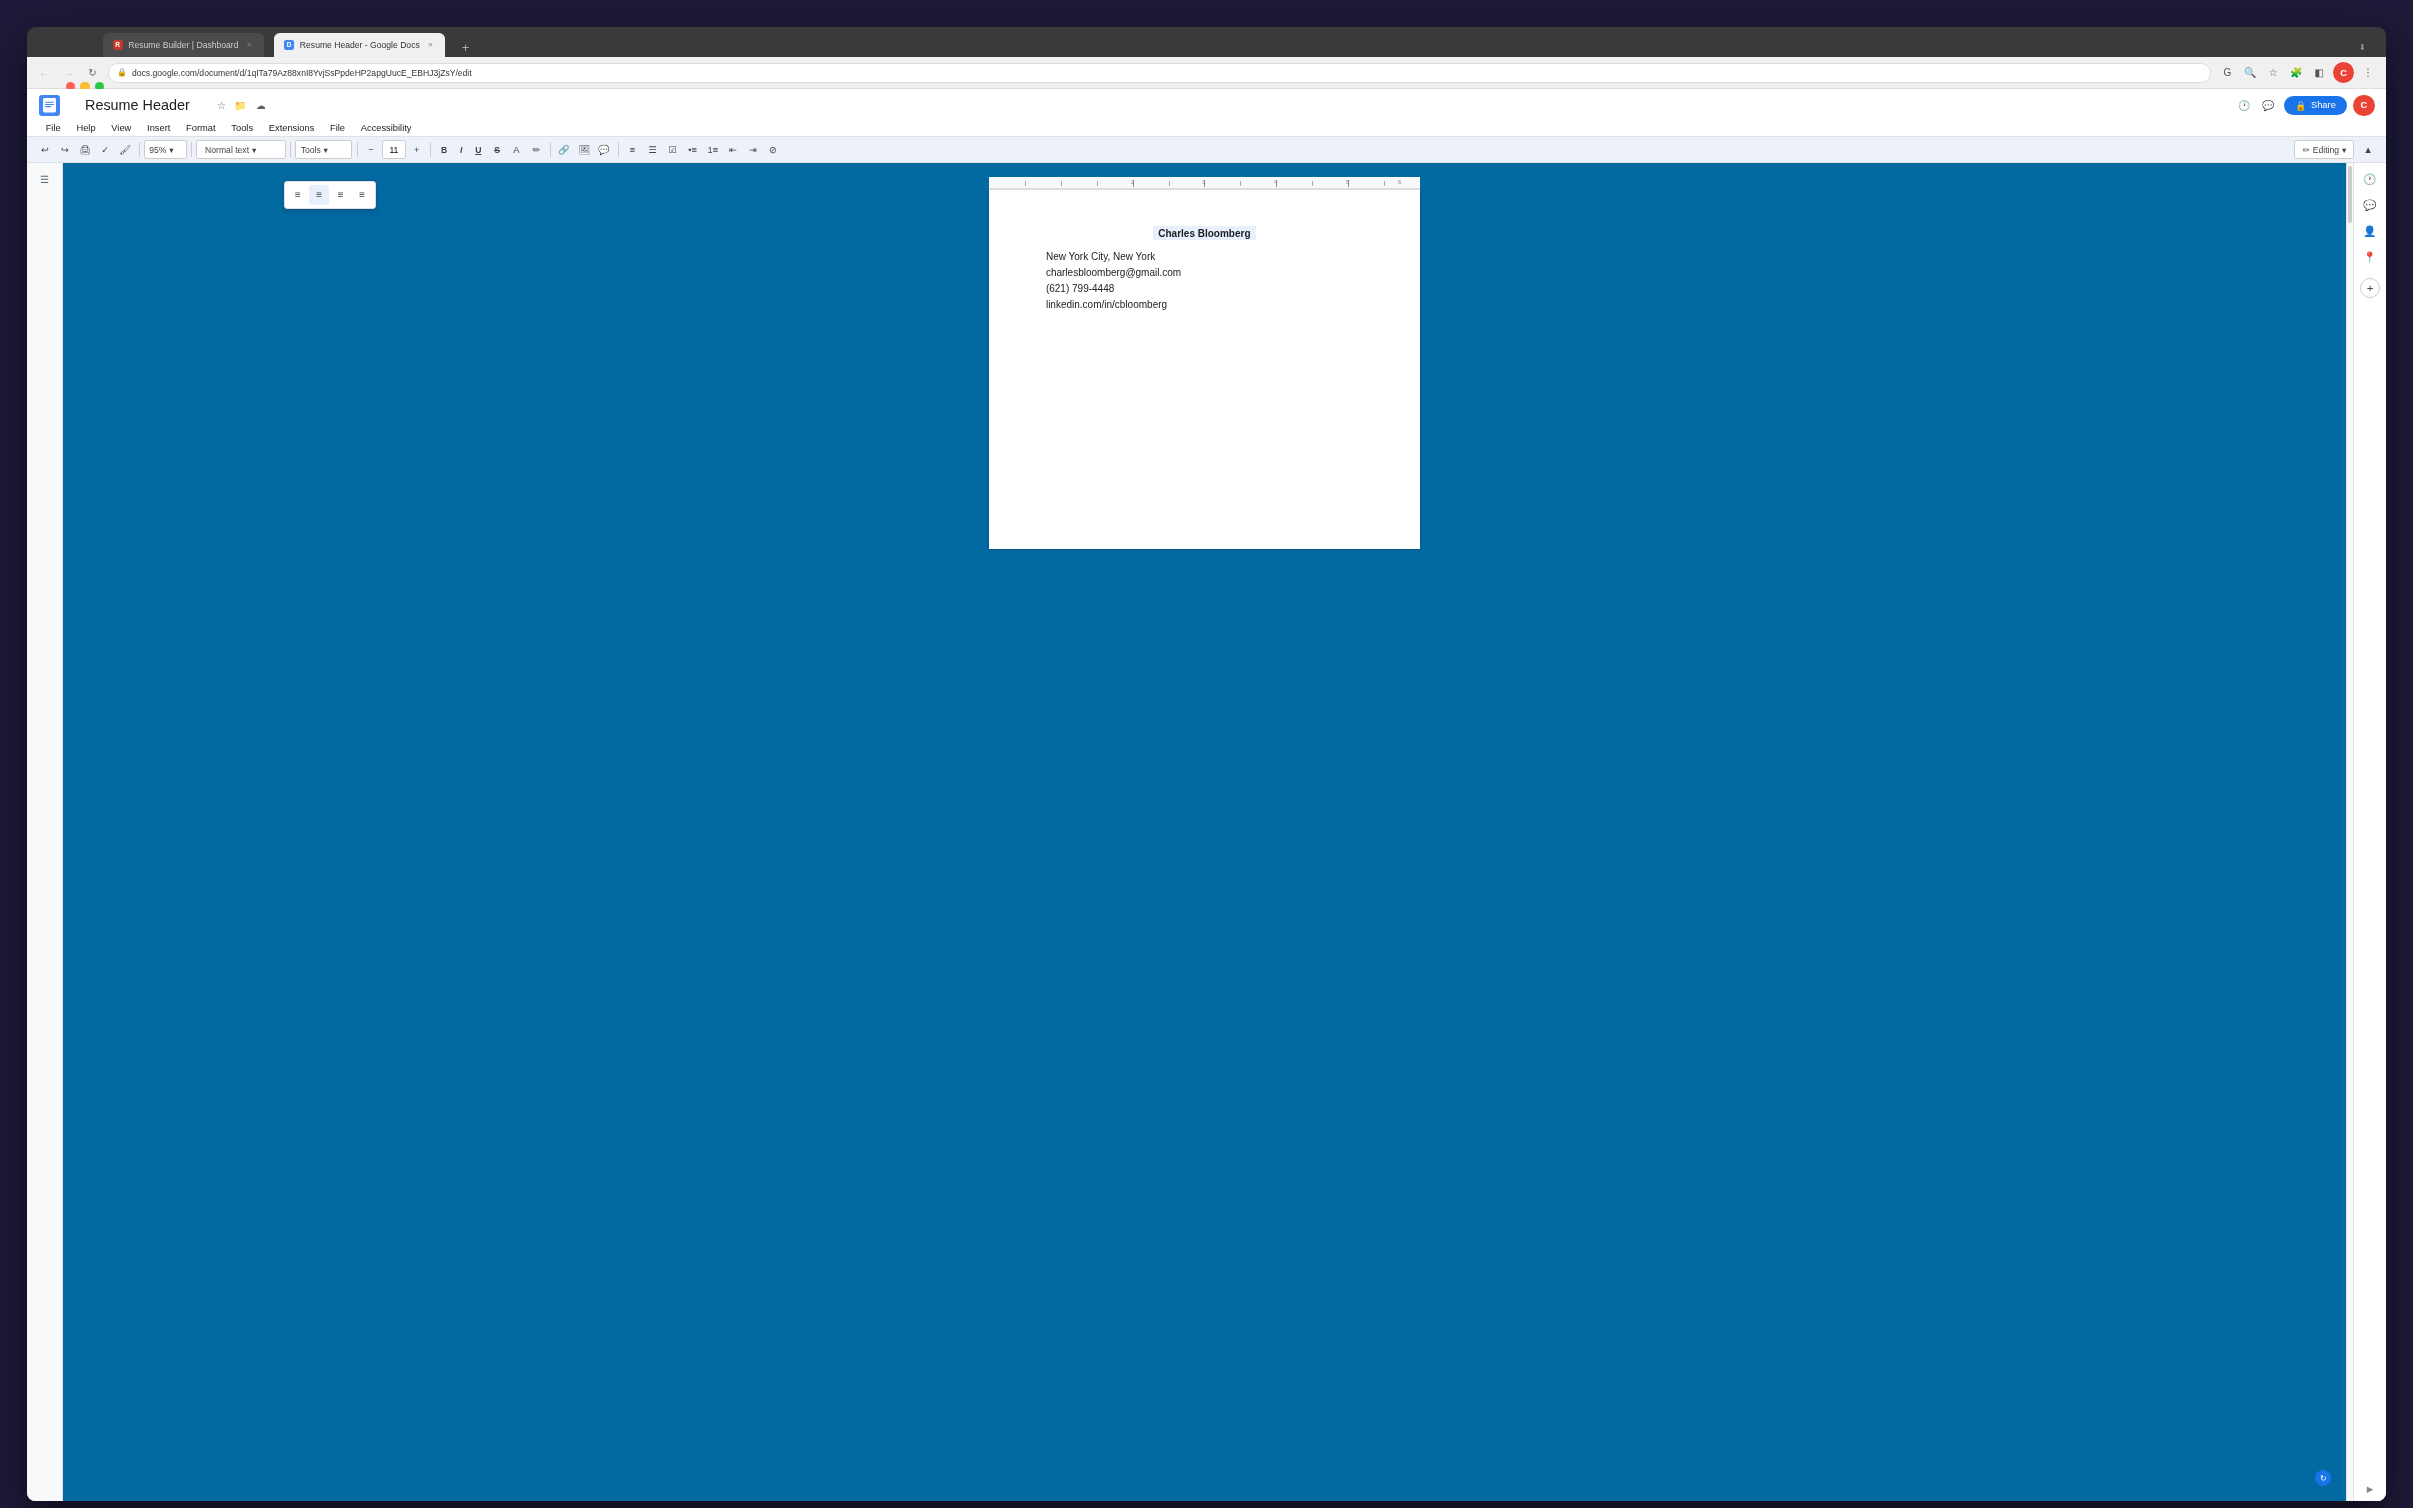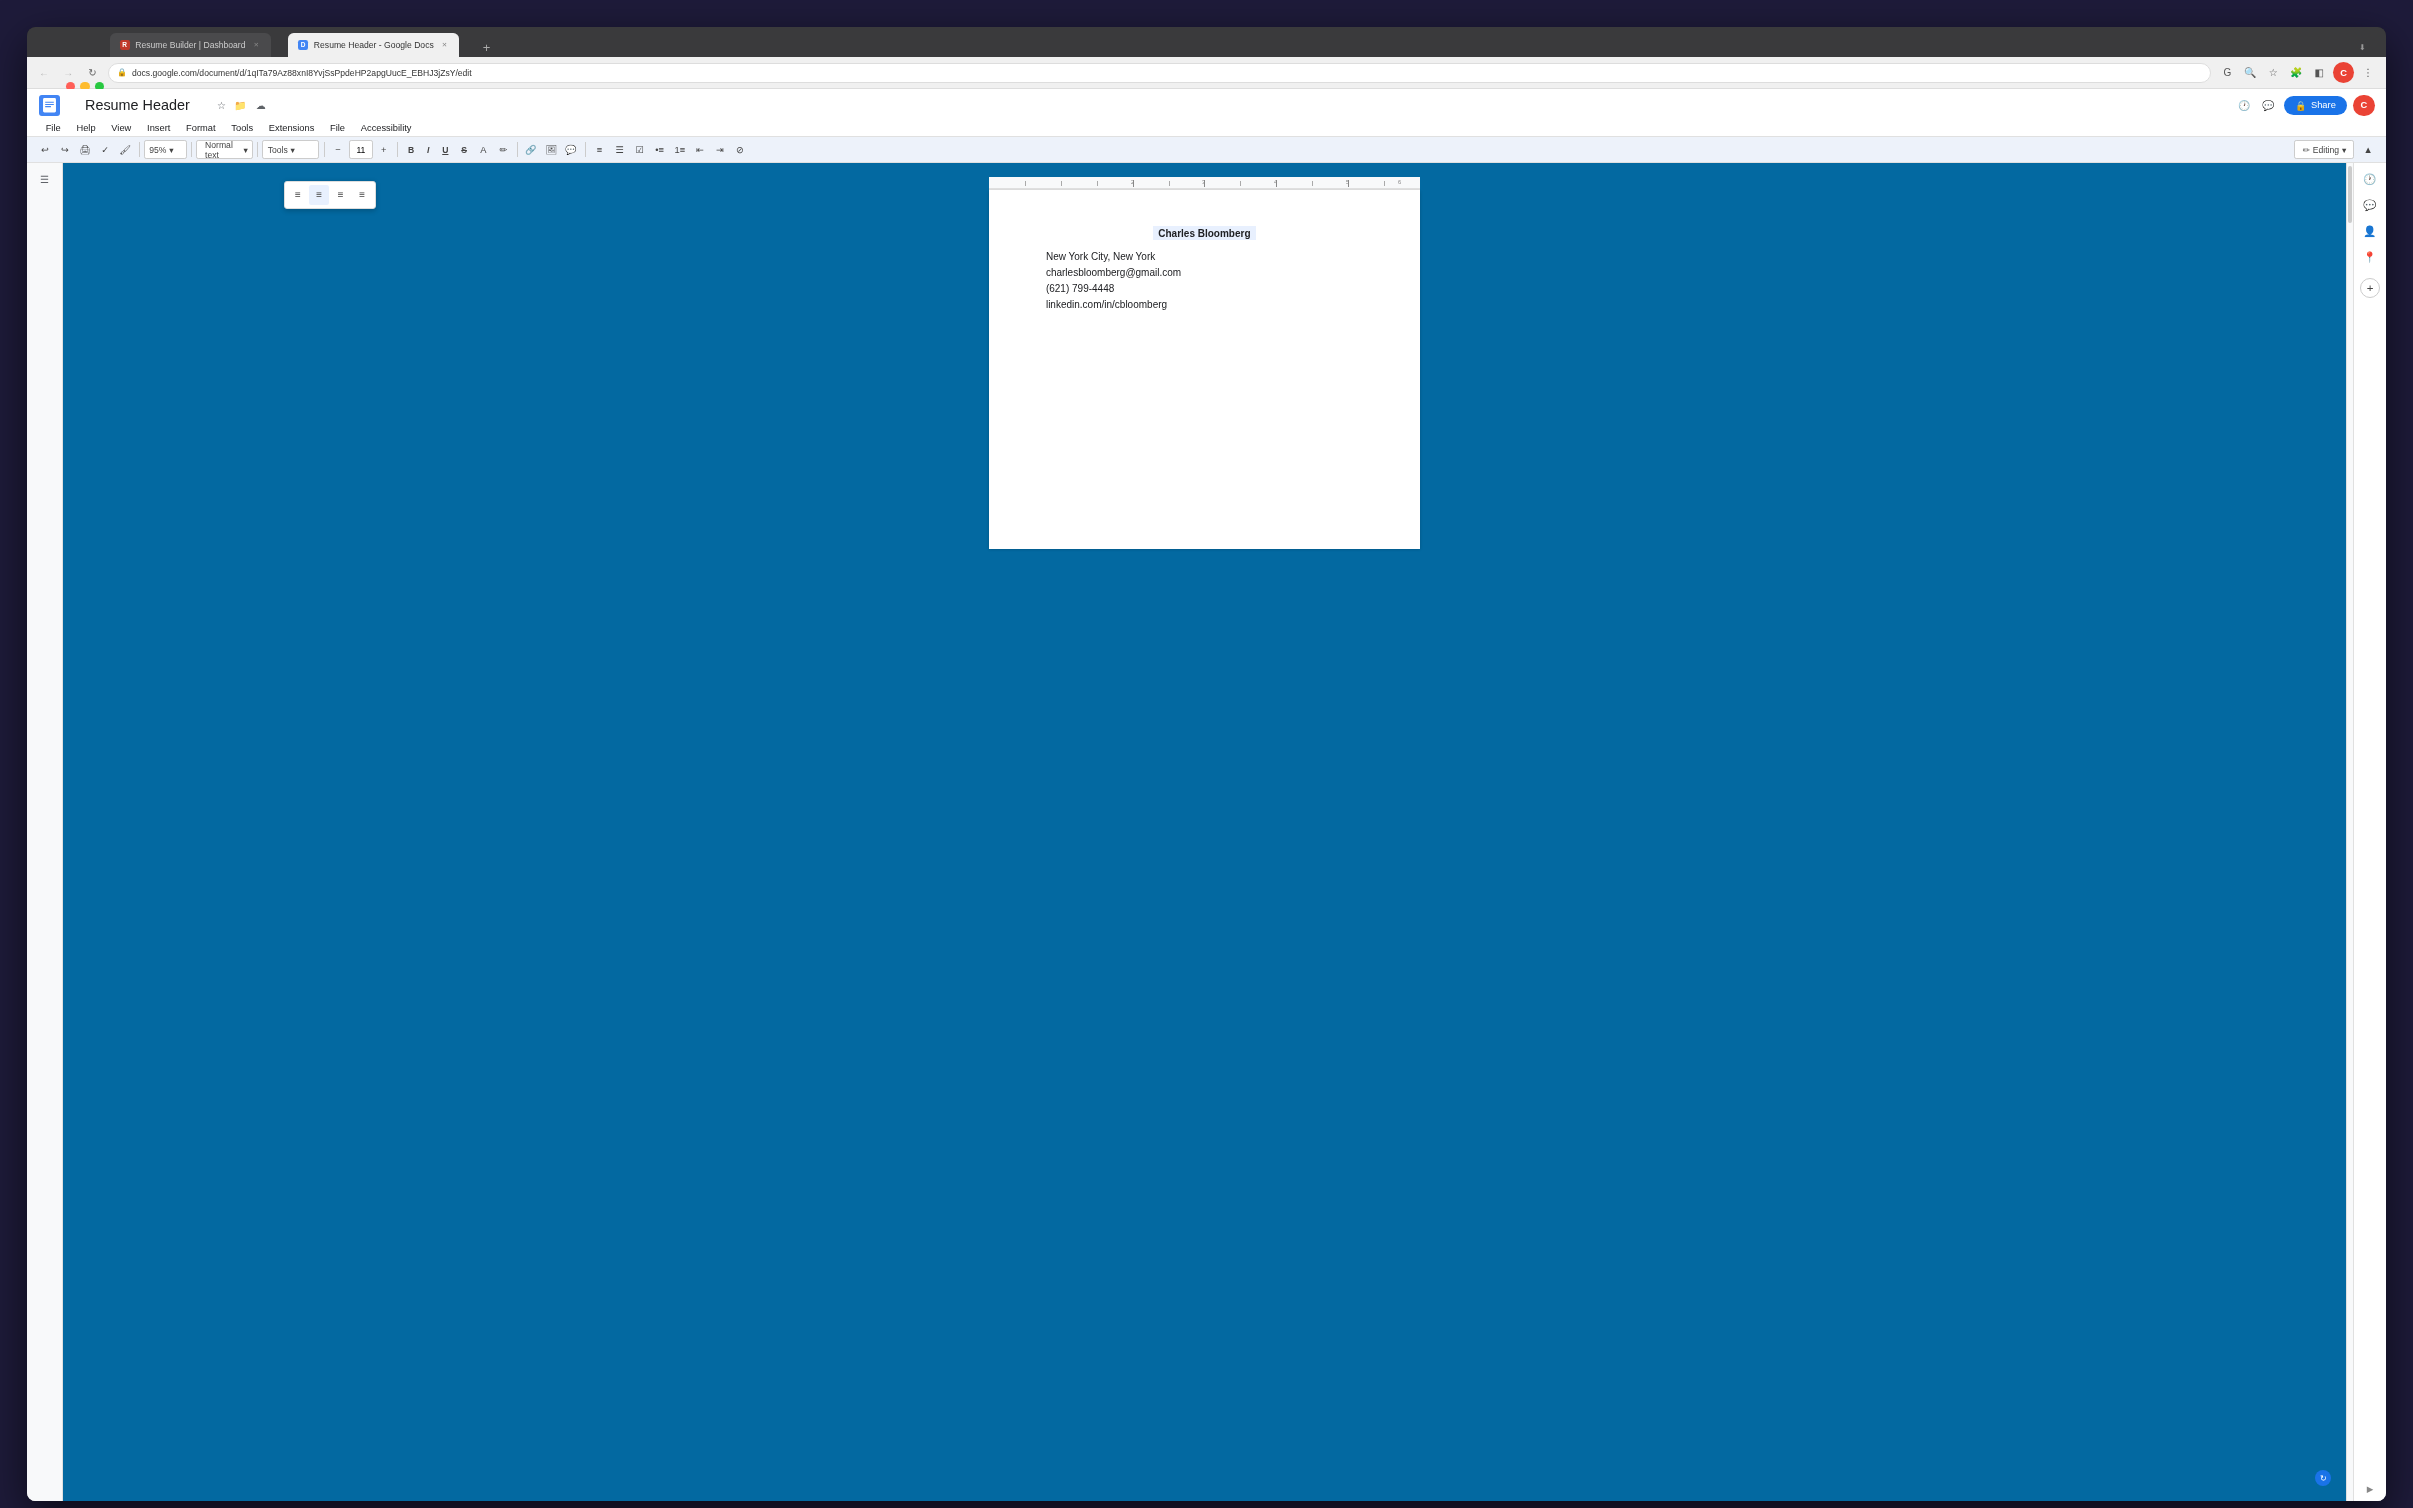--- a/index.html
+++ b/index.html
@@ -25,21 +25,21 @@
       box-shadow: 0 14.4px 43px rgba(0,0,0,0.6);
     }
 
     
     .tab-bar {
       background: #3a3a3c;
       height: 30px;
       display: flex;
       align-items: flex-end;
       padding: 0 8.6px;
-      gap: 17px;
+      gap: 10px;
     }
     .traffic-lights {
       display: flex;
       align-items: center;
       gap: 5px;
       position: absolute;
       left: 39px;
       top: 55px;
     }
     .traffic-light {
@@ -278,21 +278,21 @@
       background: white;
       cursor: pointer;
       display: flex;
       align-items: center;
       gap: 2.9px;
     }
     .zoom-select {
       width: 43px;
     }
     .style-select {
-      width: 57px;
+      width: 90px;
       padding-left: 8px;
     }
     .font-select {
       width: 57px;
     }
     .font-size-box {
       width: 24.4px;
       height: 18.7px;
       border: 0.7px solid #ccc;
       border-radius: 2.2px;

